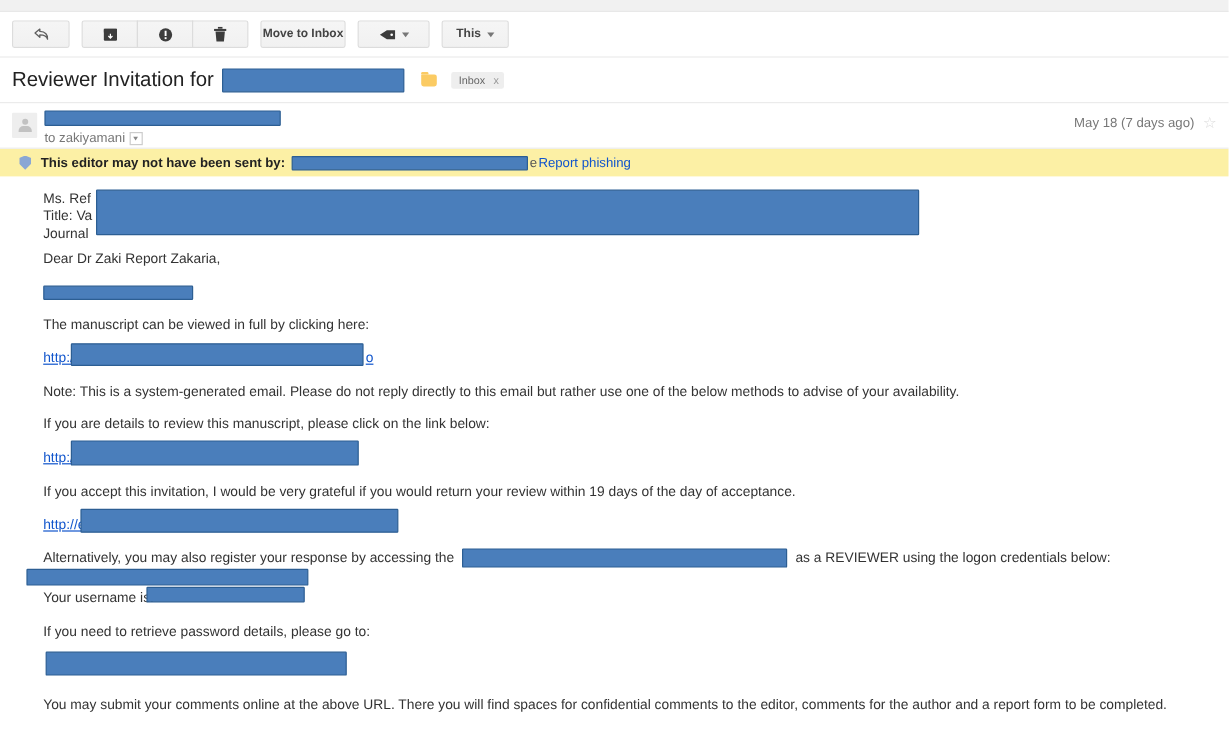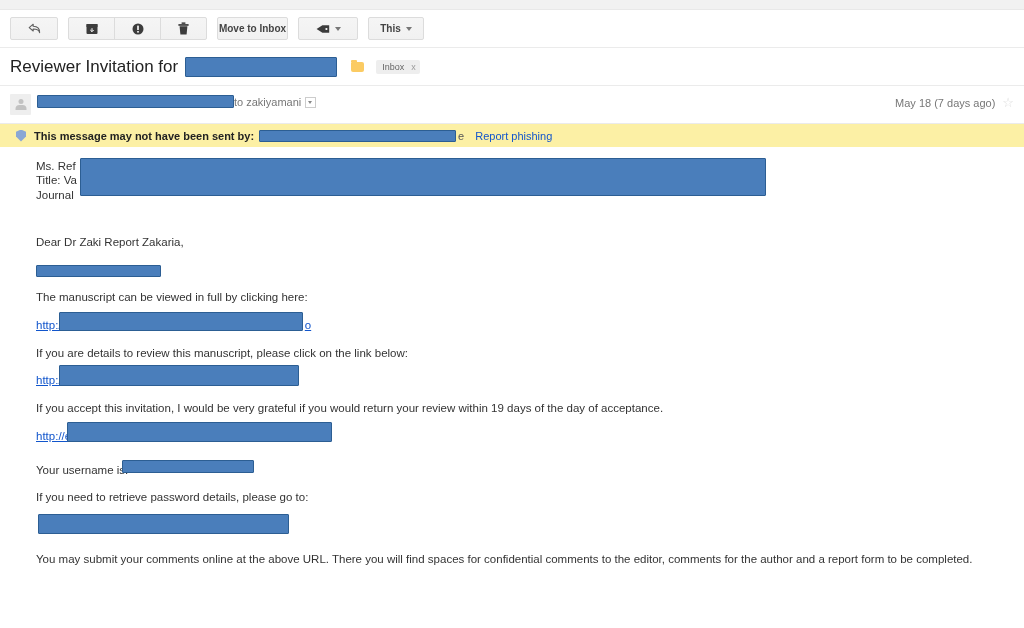--- a/index.html
+++ b/index.html
@@ -137,21 +137,21 @@
   }
   .avatar:after {
     content: "";
     position: absolute;
     left: 50%; top: 11px;
     transform: translateX(-50%);
     width: 11px; height: 5px;
     border-radius: 4px 4px 0 0;
     background: #c2c2c2;
   }
-  .sender-block { display: flex; flex-direction: row; align-items: flex-end; }
+  .sender-block { display: flex; flex-direction: column; }
   .sender-line { height: 13px; display: flex; align-items: center; }
   .recipient {
     font-size: 11px;
     color: #777;
     display: flex;
     align-items: center;
     margin-top: 4px;
   }
   .dd-box {
     display: inline-block;
@@ -201,34 +201,34 @@
     width: 10px; height: 12px;
     background: #8aa7d4;
     margin-right: 8px;
     flex: none;
     clip-path: polygon(50% 0%, 100% 18%, 100% 58%, 50% 100%, 0% 58%, 0% 18%);
   }
   .phish-banner b { font-weight: bold; }
   .phish-link {
     color: #15c;
     text-decoration: none;
-    margin-left: 11px;
+    margin-left: 1px;
     cursor: pointer;
   }
 
   
   .body {
     position: relative;
     padding: 12px 10px 0 36px;
     font-size: 11.5px;
     color: #333;
     line-height: 1.45;
   }
   .body p { margin: 0 0 11px 0; }
-  .blocklines { margin: 0 0 32px 0; line-height: 1.25; }
+  .blocklines { margin: 0 0 6px 0; line-height: 1.25; }
   .tight { margin-bottom: 4px; }
   .elink {
     color: #15c;
     text-decoration: underline;
     cursor: pointer;
   }
 
   
   .redact {
     display: inline-block;
@@ -343,21 +343,21 @@
       </div>
     </div>
     <div class="date-col">
       <span>May 18 (7 days ago)</span>
       <span class="star">☆</span>
     </div>
   </div>
 
   <div class="phish-banner">
     <span class="shield"></span>
-    <b>This message may not have been sent by:</b>
+    <b>This editor may not have been sent by:</b>
     <span class="redact" style="width:197px;height:12px;margin-left:5px;"></span>
     <span style="margin-left:2px;color:#555;">e</span>
     <span class="phish-link">Report phishing</span>
   </div>
 
   <div class="body">
 
     <div class="blocklines" style="position:relative;">
       <div>Ms. Ref</div>
       <div>Title: Va</div>
@@ -370,34 +370,41 @@
     <p>
       <span class="redact" style="width:125px;height:12px;"></span>
     </p>
 
     <p class="tight">The manuscript can be viewed in full by clicking here:</p>
     <p style="position:relative;margin-bottom:11px;">
       <span class="elink">http://</span><span class="elink" style="margin-left:240px;">o</span>
       <span class="redact-abs" style="left:23px;top:-5px;width:244px;height:19px;"></span>
     </p>
 
+    <p>Note: This is a system-generated email. Please do not reply directly to this email but rather use one of the below methods to advise of your availability.</p>
 
     <p class="tight">If you are details to review this manuscript, please click on the link below:</p>
     <p style="position:relative;margin-bottom:11px;">
       <span class="elink">http://</span>
       <span class="redact-abs" style="left:23px;top:-7px;width:240px;height:21px;"></span>
     </p>
 
     <p>If you accept this invitation, I would be very grateful if you would return your review within 19 days of the day of acceptance.</p>
 
     <p style="position:relative;margin-bottom:11px;">
       <span class="elink">http://e</span>
       <span class="redact-abs" style="left:31px;top:-6px;width:265px;height:20px;"></span>
     </p>
 
+    <p style="position:relative;margin-bottom:2px;">
+      <span>Alternatively, you may also register your response by accessing the</span>
+      <span class="redact" style="width:271px;height:16px;margin-left:3px;"></span>
+      <span style="margin-left:4px;">as a REVIEWER using the logon credentials below:</span>
+      <span class="redact-abs" style="left:-14px;top:17px;width:235px;height:14px;"></span>
+    </p>
 
     <p class="tight" style="position:relative;margin-top:17px;">
       <span>Your username is:</span>
       <span class="redact-abs" style="left:86px;top:-2px;width:132px;height:13px;"></span>
     </p>
 
     <p class="tight" style="position:relative;">
       <span>If you need to retrieve password details, please go to:</span>
     </p>
     <p style="position:relative;height:16px;margin-bottom:18px;">

